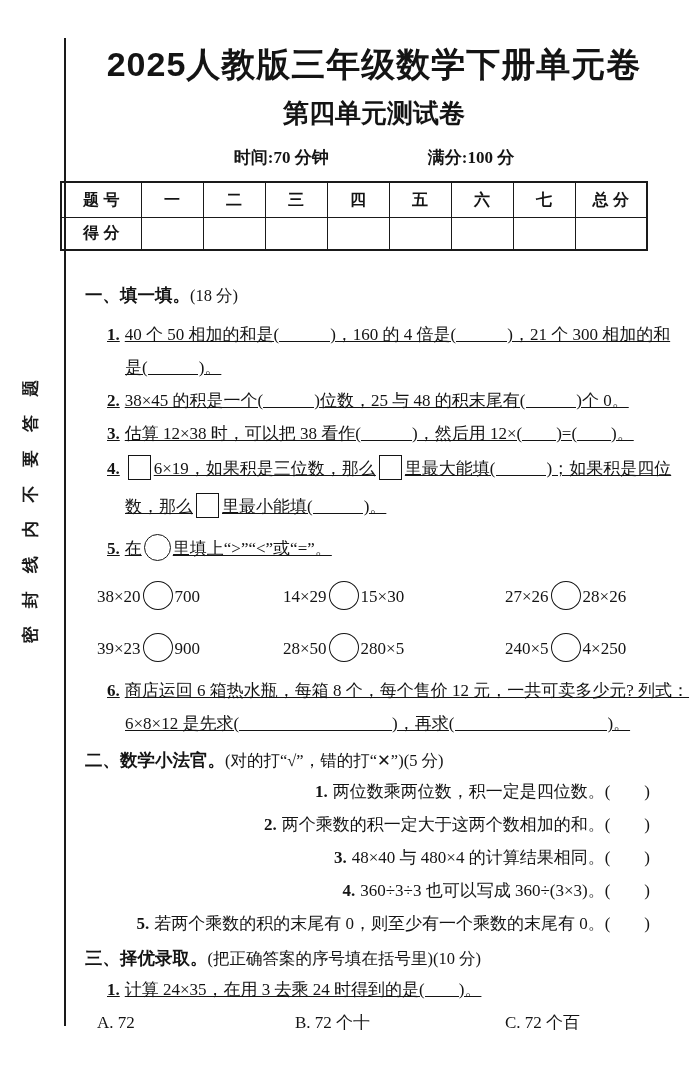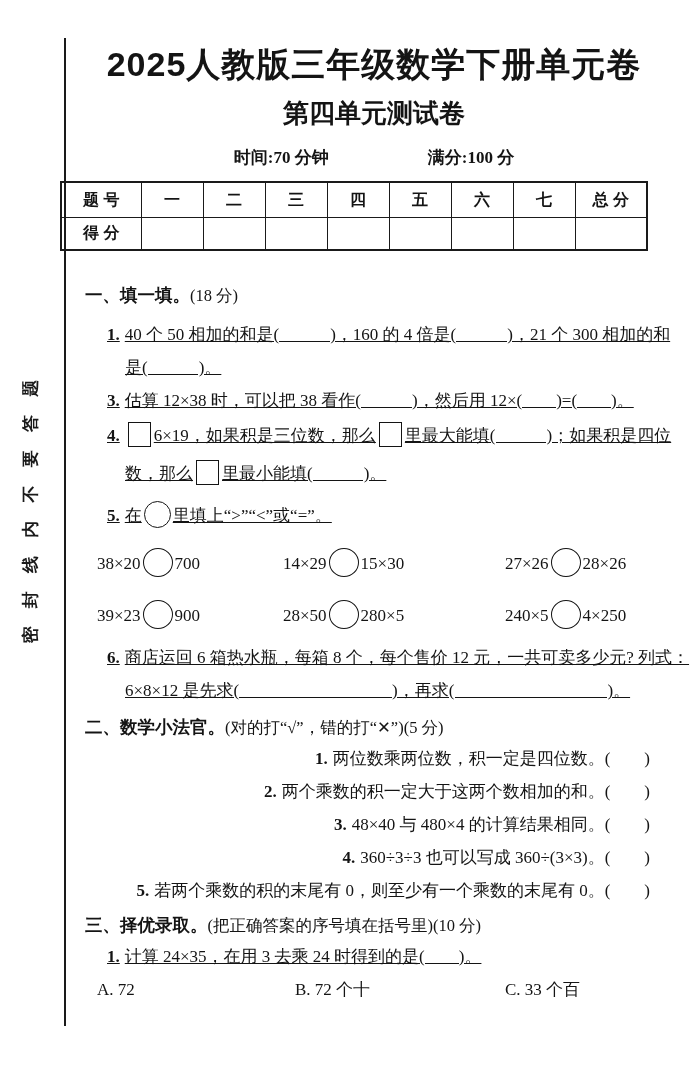--- a/index.html
+++ b/index.html
@@ -142,20 +142,23 @@
       <span class="hd">一、填一填。</span><span class="note">(18 分)</span>
     </div>
 
     <div class="q mt8">
       <span class="qnum">1.</span><span>40 个 50 相加的和是(　　　)，160 的 4 倍是(　　　)，21 个 300 相加的和</span>
     </div>
     <div class="q cont">
       <span>是(　　　)。</span>
     </div>
 
+    <div class="q">
+      <span class="qnum">2.</span><span>38×45 的积是一个(　　　)位数，25 与 48 的积末尾有(　　　)个 0。</span>
+    </div>
 
     <div class="q">
       <span class="qnum">3.</span><span>估算 12×38 时，可以把 38 看作(　　　)，然后用 12×(　　)=(　　)。</span>
     </div>
 
     <div class="q tall">
       <span class="qnum">4.</span><span class="sq"></span><span>6×19，如果积是三位数，那么</span><span class="sq"></span><span>里最大能填(　　　)；如果积是四位</span>
     </div>
     <div class="q cont tall">
       <span>数，那么</span><span class="sq"></span><span>里最小能填(　　　)。</span>
@@ -212,17 +215,17 @@
       <span class="hd">三、择优录取。</span><span class="note">(把正确答案的序号填在括号里)(10 分)</span>
     </div>
 
     <div class="q">
       <span class="qnum">1.</span><span>计算 24×35，在用 3 去乘 24 时得到的是(　　)。</span>
     </div>
 
     <div class="opt-row">
       <span>A. 72</span>
       <span>B. 72 个十</span>
-      <span>C. 33 个百</span>
+      <span>C. 72 个百</span>
     </div>
 
   </div>
 </div>
 
 </body></html>

